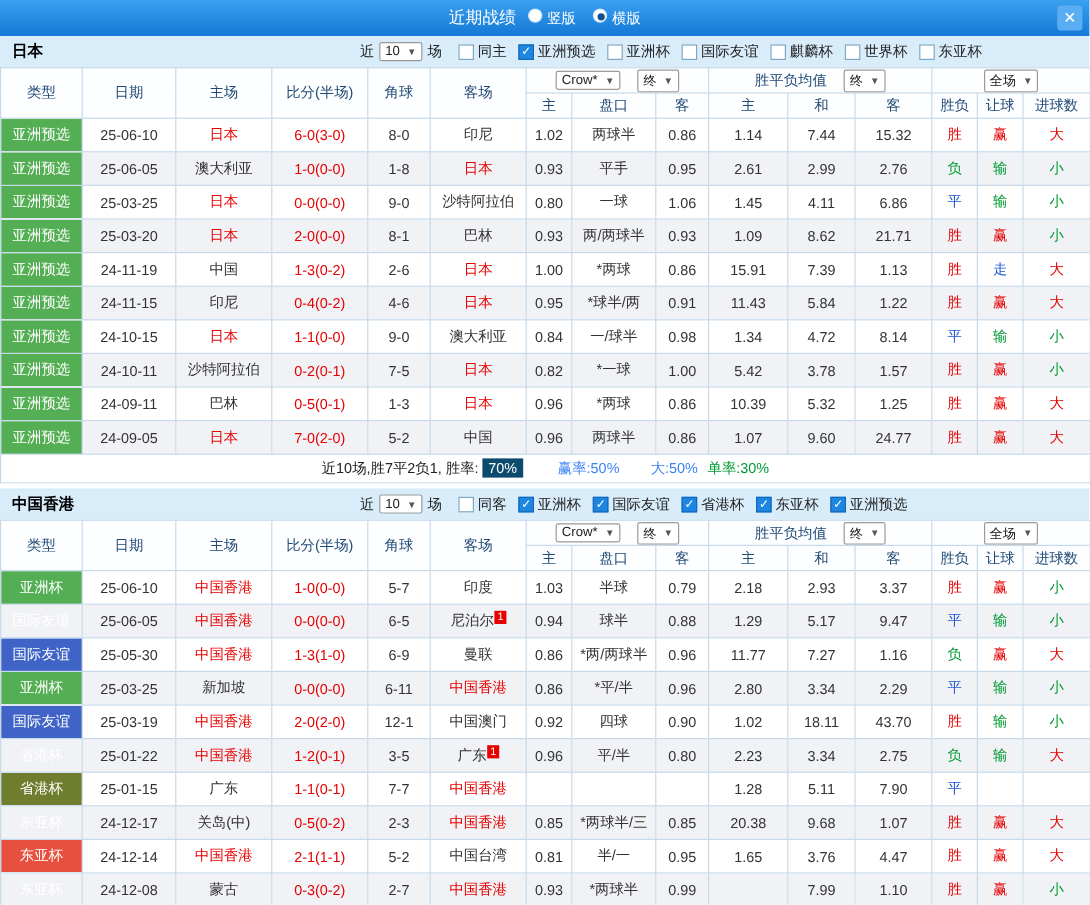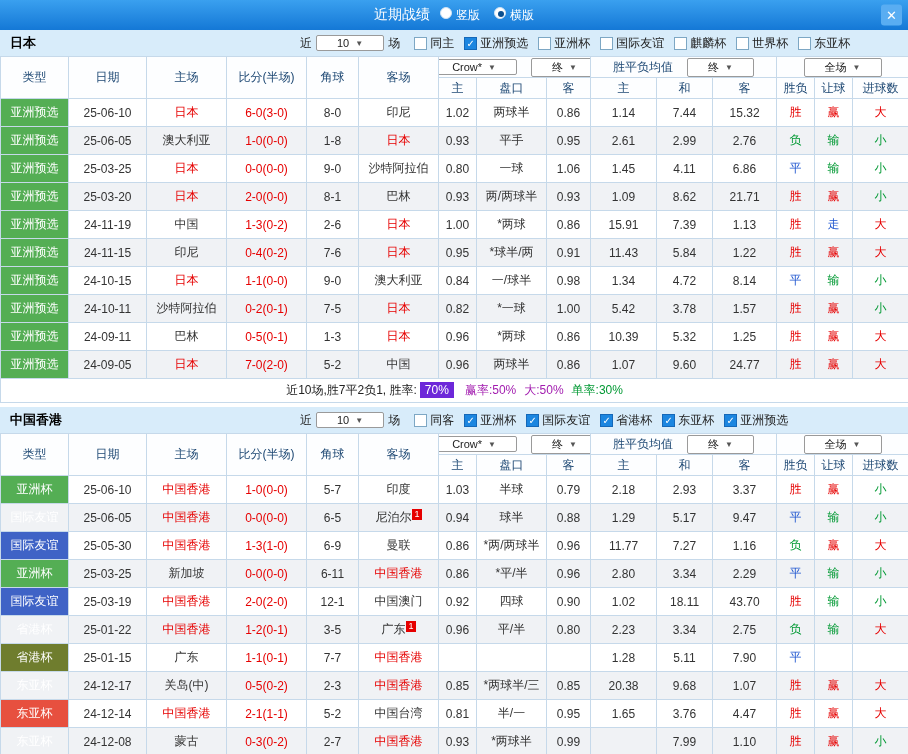--- a/index.html
+++ b/index.html
@@ -15,21 +15,21 @@
   .radio-circle.selected::after{content:"";position:absolute;left:3px;top:3px;width:6px;height:6px;border-radius:50%;background:#0b4f8f}
   .close-btn{position:absolute;right:6px;top:50%;transform:translateY(-50%);width:21px;height:21px;
     background:#59adf2;border-radius:3px;color:#fff;display:flex;align-items:center;justify-content:center;
     font-size:13px;cursor:pointer}
   
   .section-header{height:26px;background:#d8ecfa;display:flex;align-items:center;font-size:12px;color:#222}
   .team-name{font-size:13px;font-weight:bold;padding-left:10px;width:296px;color:#000}
   .filters{display:flex;align-items:center}
   .flabel{margin:0 4px}
   .fake-select{display:inline-flex;align-items:center;background:#fff;border:1px solid #9a9a9a;
-    border-radius:2px;padding:1px 20px;font-size:11px;gap:6px;cursor:pointer;color:#222}
+    border-radius:2px;padding:1px 4px;font-size:11px;gap:6px;cursor:pointer;color:#222}
   .fake-select .arrow{font-size:8px;color:#555}
   .checkbox-row{display:inline-flex;align-items:flex-start}
   .checkbox{display:inline-flex;align-items:center;gap:3px;margin-left:10px;cursor:pointer}
   .box{width:13px;height:13px;border:1px solid #7da7c4;background:#fff;display:inline-flex;
     align-items:center;justify-content:center;font-size:10px;line-height:13px;color:#fff}
   .box.checked{background:#1c86e0;border-color:#1568b8}
   
   table{border-collapse:collapse;table-layout:fixed;width:908px;font-size:12px}
   th,td{border:1px solid #c6d9ea;text-align:center;overflow:hidden;white-space:nowrap;vertical-align:middle}
   thead th{height:21px;color:#204a75;font-weight:normal;background:#fdfeff}
@@ -42,22 +42,22 @@
   .type-olive{background:#6f7d2e}
   .type-red{background:#e7503f}
   tr.alt td.type-green{background:#54ae54}
   .t-red{color:#e60000}
   .t-green{color:#009933}
   .t-blue{color:#2057d0}
   .sup{display:inline-block;background:#e60000;color:#fff;font-size:9px;line-height:11px;
     padding:0 2px;margin-left:1px;vertical-align:top}
   tfoot td{height:24px;background:#fff;color:#222}
   .sm-plain{color:#222}
-  .sm-badge{background:#6d28d9;color:#fff;padding:1px 5px;margin:0 3px}
-  .sm-red{color:#a21caf;margin-left:8px}
+  .sm-badge{background:#0c4a6e;color:#fff;padding:1px 5px;margin:0 3px}
+  .sm-red{color:#3b82f6;margin-left:26px}
   .sm-green{color:#009933;margin-left:8px}
   .section-gap{height:4px;background:#fff}
 </style>
 </head>
 <body>
 
 <div class="titlebar">
   <span class="title">近期战绩</span>
   <span class="radio-group">
     <span class="radio">
@@ -269,21 +269,21 @@
           <td>1.13</td>
           <td class="t-red">胜</td>
           <td class="t-blue">走</td>
           <td class="t-red">大</td>
         </tr>
         <tr class="alt">
           <td class="type type-green">亚洲预选</td>
           <td>24-11-15</td>
           <td>印尼</td>
           <td class="t-red">0-4(0-2)</td>
-          <td>7-6</td>
+          <td>4-6</td>
           <td class="t-red">日本</td>
           <td>0.95</td>
           <td>*球半/两</td>
           <td>0.91</td>
           <td>11.43</td>
           <td>5.84</td>
           <td>1.22</td>
           <td class="t-red">胜</td>
           <td class="t-red">赢</td>
           <td class="t-red">大</td>

